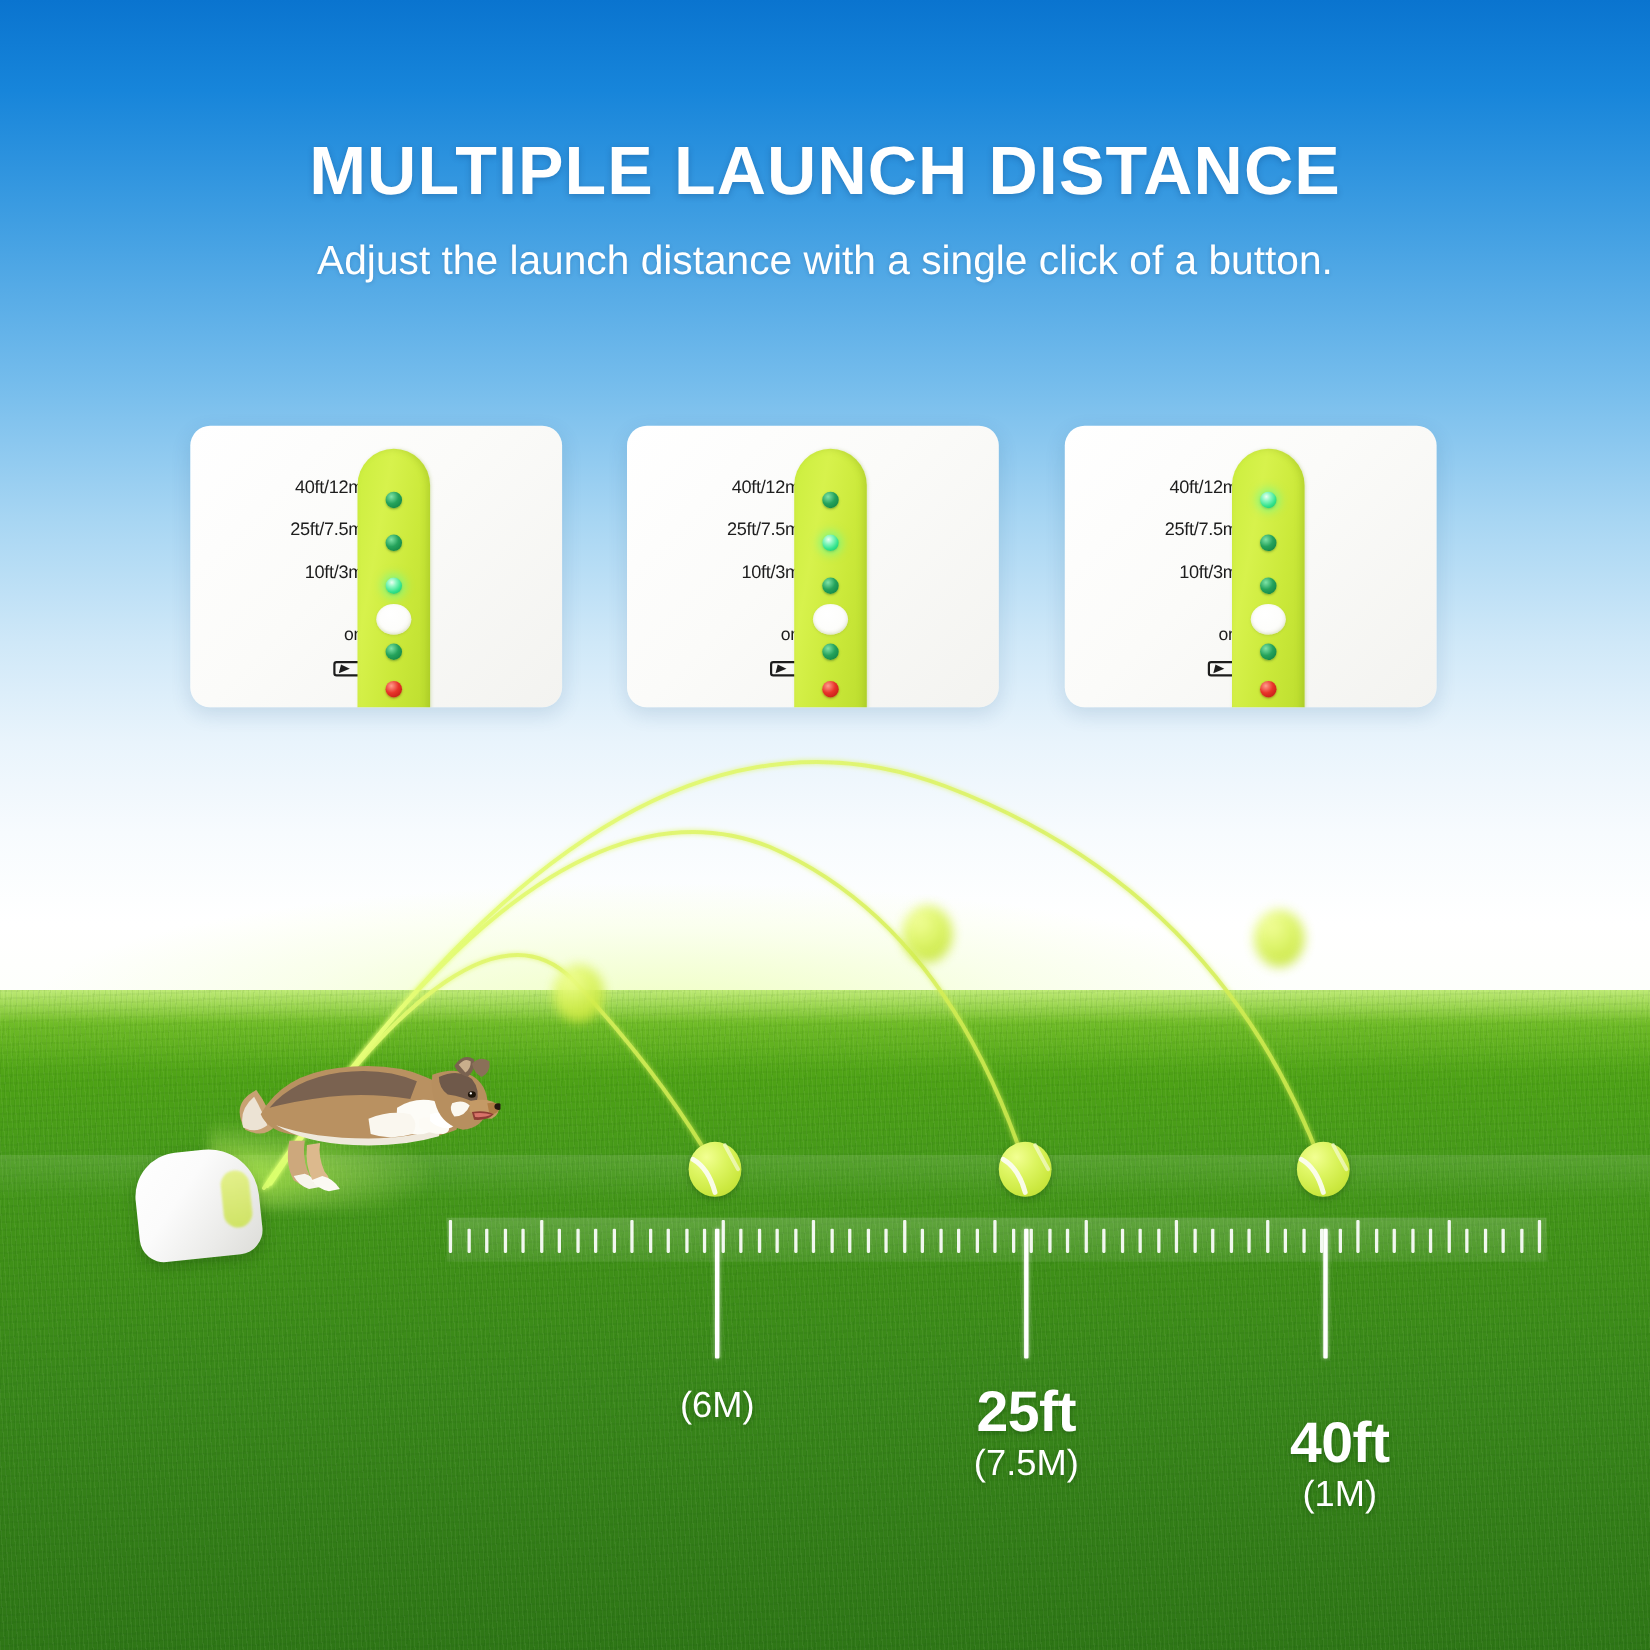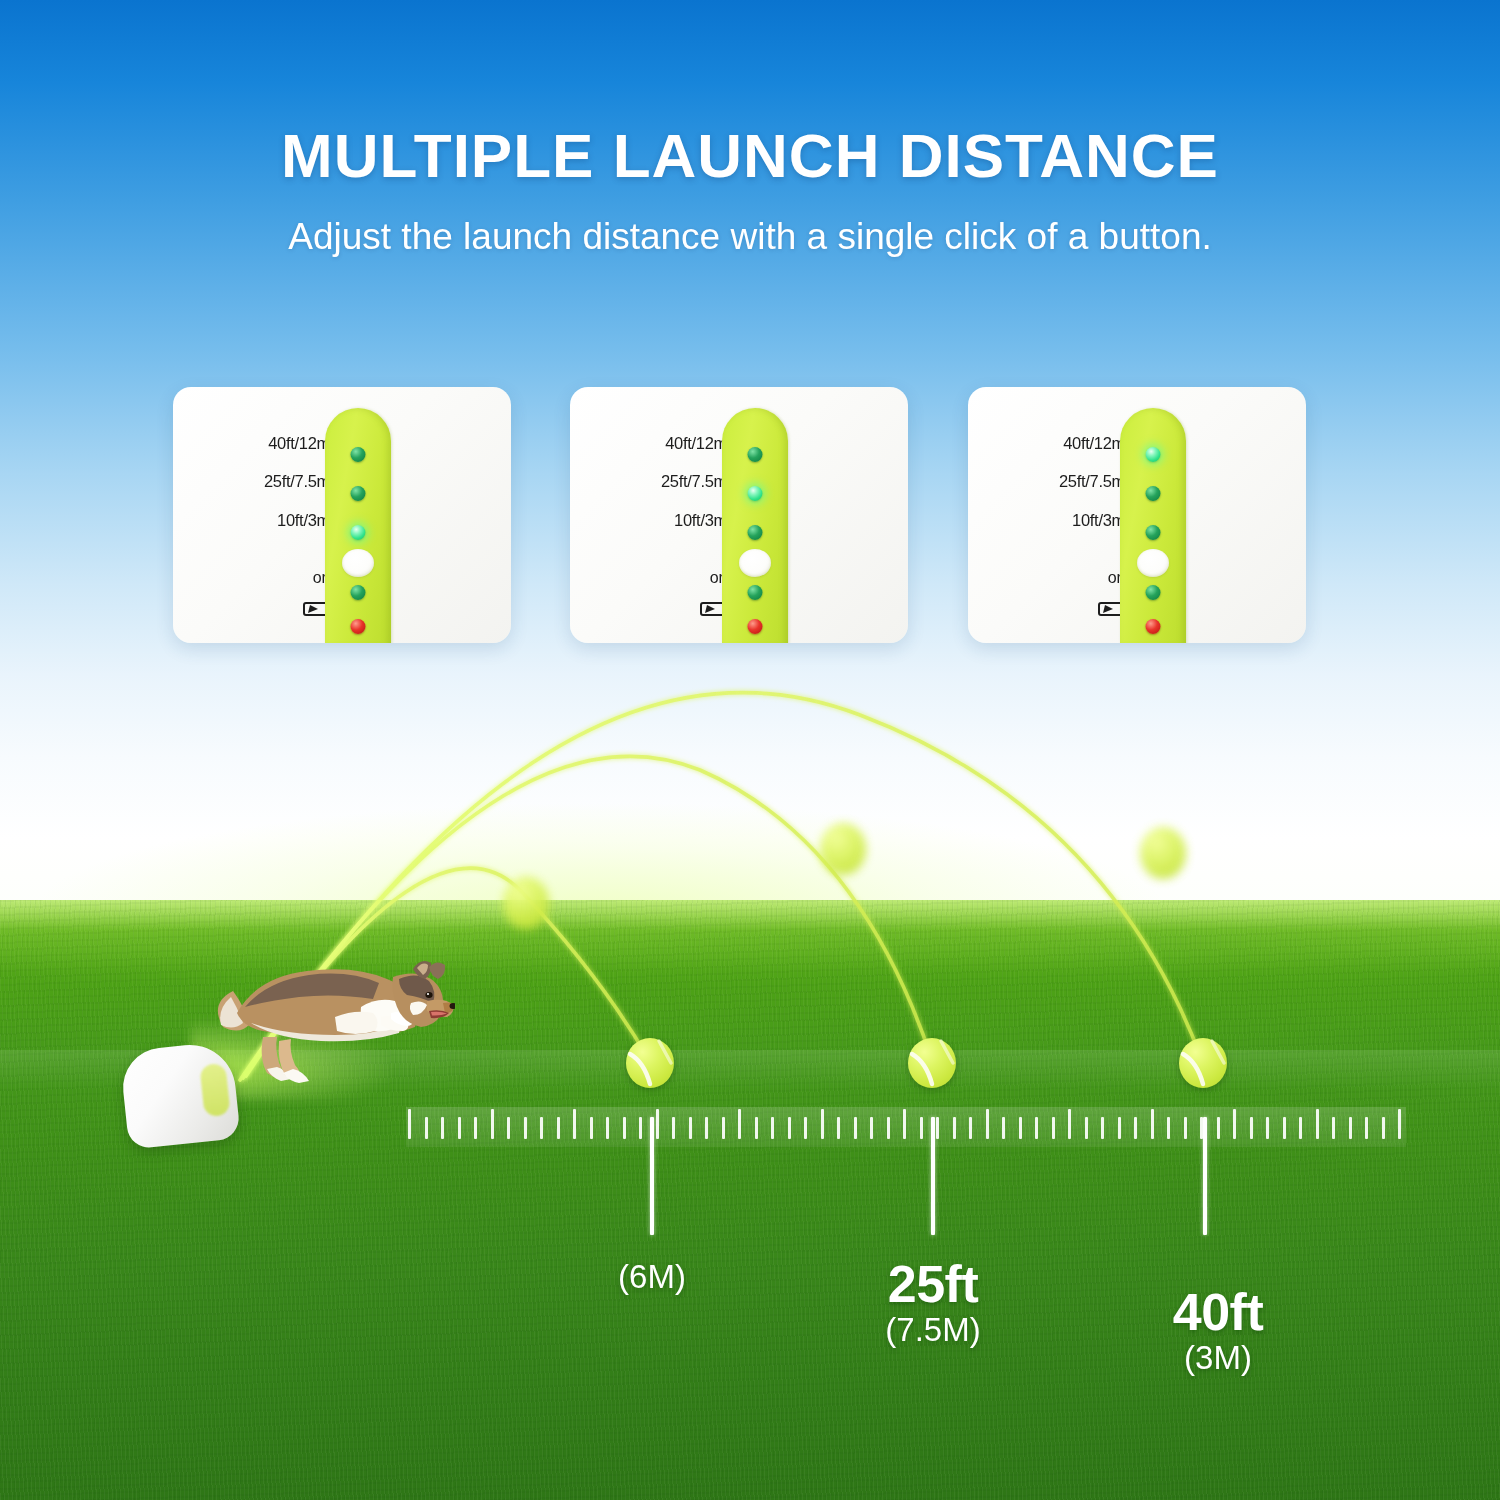--- a/index.html
+++ b/index.html
@@ -440,21 +440,21 @@
 
   <div class="dist" style="left:522px; top:1258px;">
     <div class="meters">(6M)</div>
   </div>
   <div class="dist" style="left:803px; top:1258px;">
     <div class="feet">25ft</div>
     <div class="meters">(7.5M)</div>
   </div>
   <div class="dist" style="left:1088px; top:1258px;margin-top:28px;">
     <div class="feet">40ft</div>
-    <div class="meters">(3M)</div>
+    <div class="meters">(1M)</div>
   </div>
 
   <div class="cards" id="cards">
       <div class="card card-1">
         <div class="labels">
           <div class="lbl lbl-0">40ft/12m</div>
           <div class="lbl lbl-1">25ft/7.5m</div>
           <div class="lbl lbl-2">10ft/3m</div>
           <div class="lbl lbl-on">on</div>
           <div class="lbl lbl-bat"><span class="bat-icon"><span class="bolt"></span></span></div>

